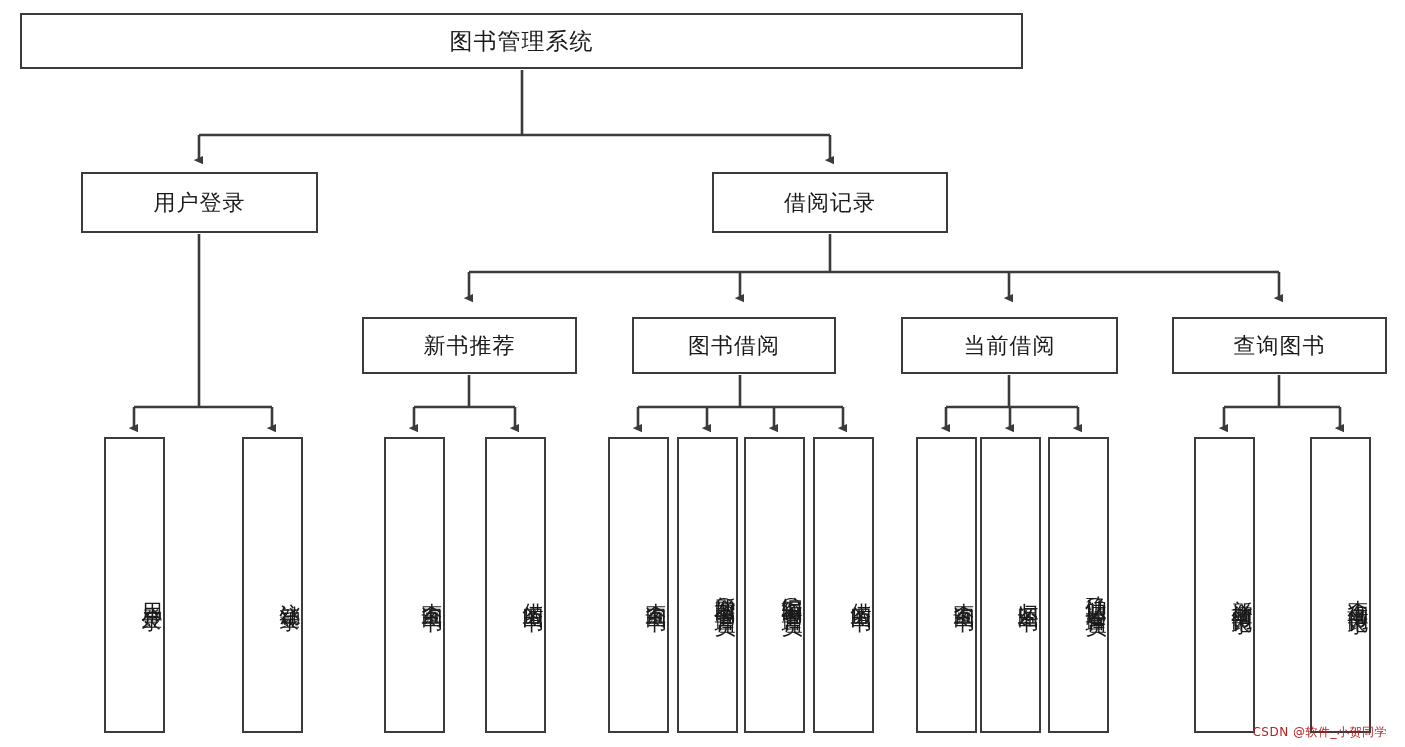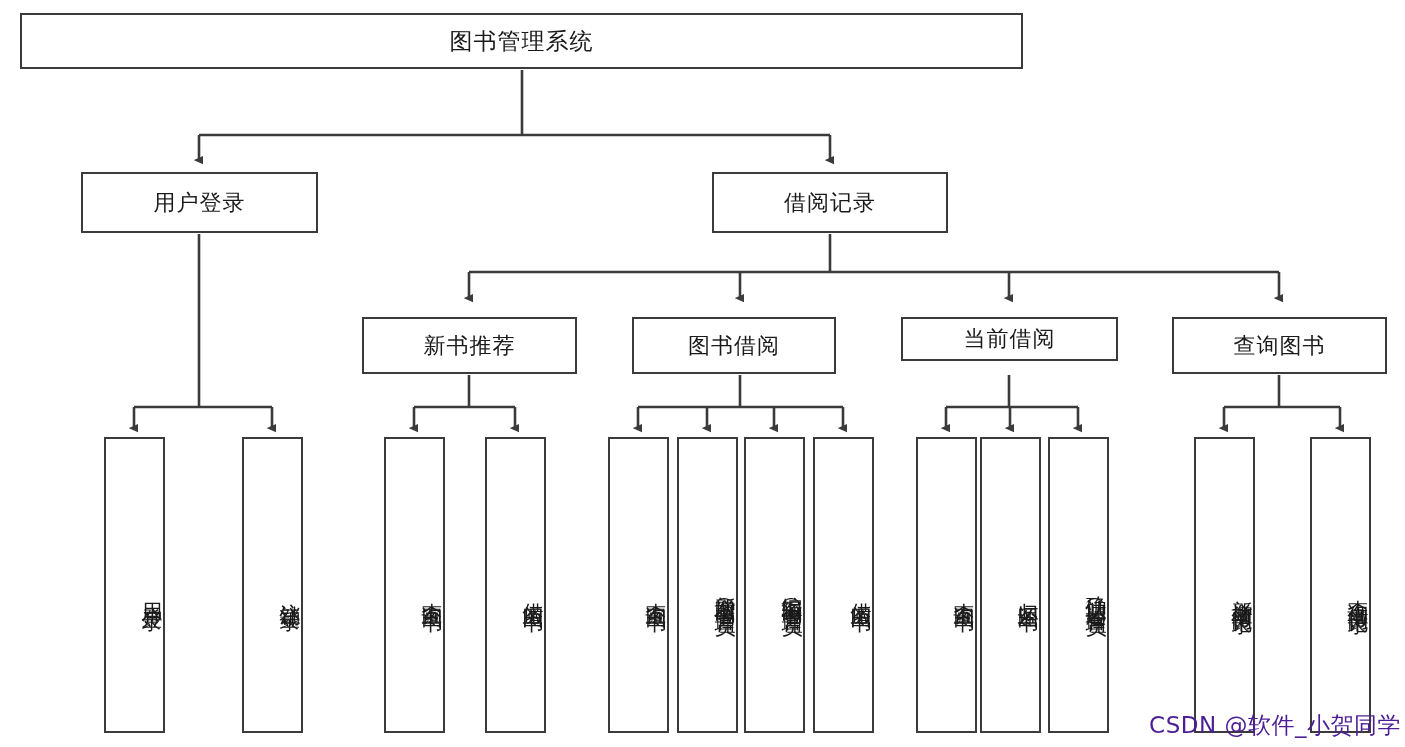--- a/index.html
+++ b/index.html
@@ -47,24 +47,24 @@
     line-height: 1.05;
     padding-top: 14px;
     align-items: flex-start;
     justify-content: center;
   }
   .node.root {
     font-size: 23px;
   }
   .watermark {
     position: absolute;
-    right: 4px;
+    right: 18px;
     bottom: 6px;
-    font-size: 23px;
-    color: #4c1d95;
+    font-size: 12px;
+    color: #b91c1c;
     z-index: 5;
     white-space: nowrap;
     letter-spacing: 0.5px;
   }
 </style>
 </head>
 <body>
 
 <div id="diagram-root">
 
@@ -118,21 +118,21 @@
     </g>
   </svg>
 
   <div class="node horizontal root" style="left:20px; top:13px; width:1003px; height:56px;">图书管理系统</div>
 
   <div class="node horizontal" style="left:81px; top:172px; width:237px; height:61px;">用户登录</div>
   <div class="node horizontal" style="left:712px; top:172px; width:236px; height:61px;">借阅记录</div>
 
   <div class="node horizontal" style="left:362px; top:317px; width:215px; height:57px;font-family:Liberation Serif, serif;">新书推荐</div>
   <div class="node horizontal" style="left:632px; top:317px; width:204px; height:57px;">图书借阅</div>
-  <div class="node horizontal" style="left:901px; top:317px; width:217px; height:44px;">当前借阅</div>
+  <div class="node horizontal" style="left:901px; top:317px; width:217px; height:57px;">当前借阅</div>
   <div class="node horizontal" style="left:1172px; top:317px; width:215px; height:57px;">查询图书</div>
 
   <div class="node vertical" style="left:104px; top:437px; width:61px; height:296px;">用户登录</div>
   <div class="node vertical" style="left:242px; top:437px; width:61px; height:296px;">注销登录</div>
 
   <div class="node vertical" style="left:384px; top:437px; width:61px; height:296px;">查询图书</div>
   <div class="node vertical" style="left:485px; top:437px; width:61px; height:296px;">借阅图书</div>
 
   <div class="node vertical" style="left:608px; top:437px; width:61px; height:296px;">查询图书</div>
   <div class="node vertical" style="left:677px; top:437px; width:61px; height:296px;">新增图书（管理员）</div>

